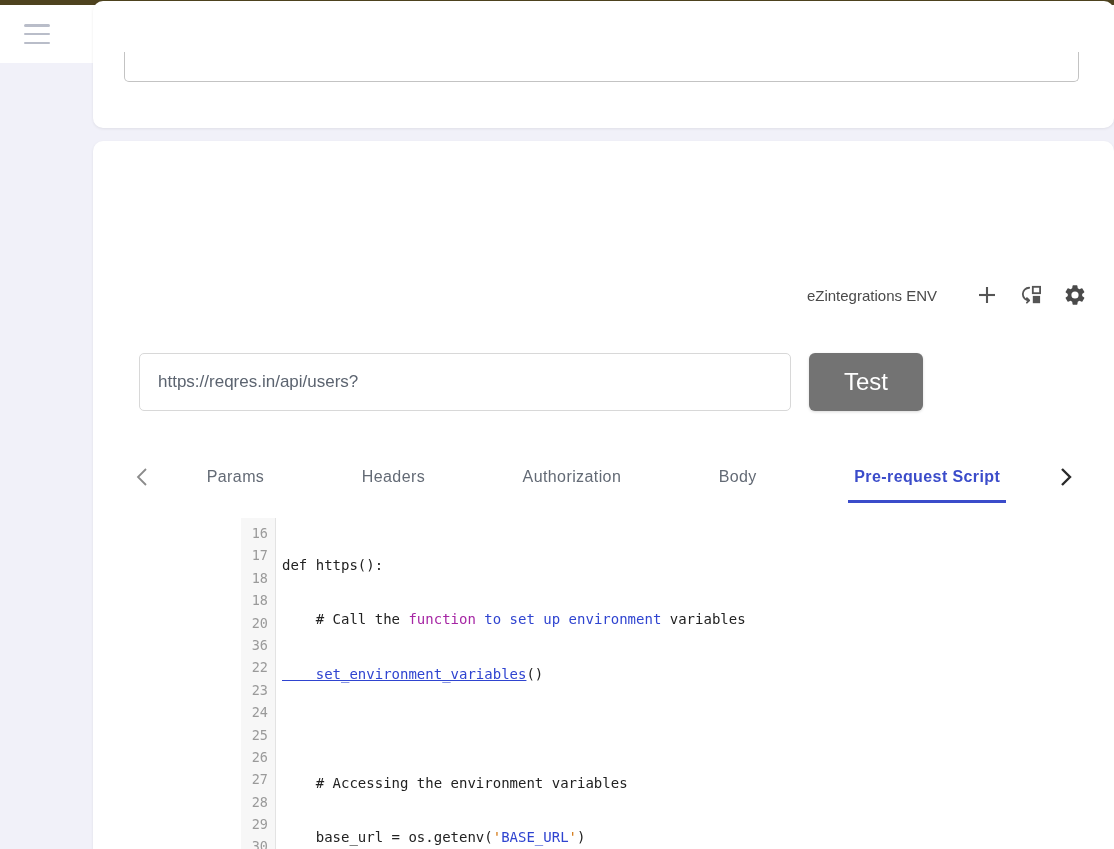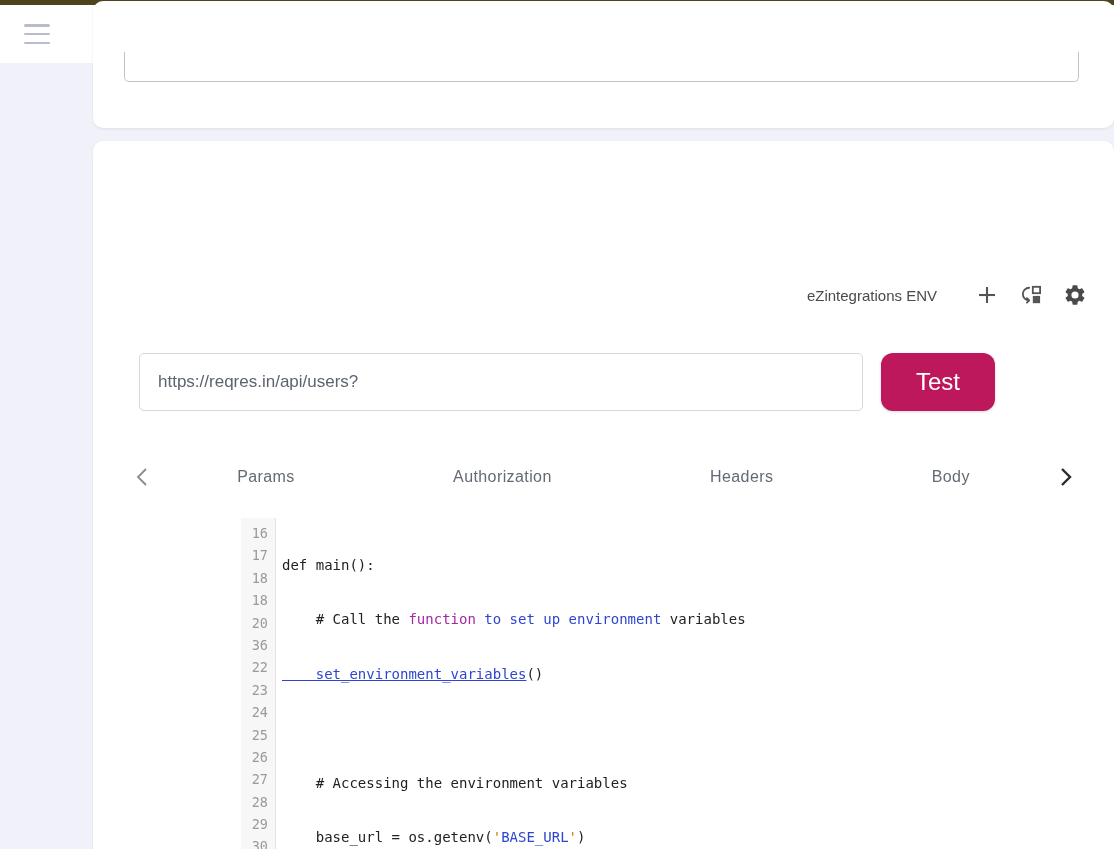--- a/index.html
+++ b/index.html
@@ -136,36 +136,36 @@
   .method-select .mval {
     font-size: 19px; color: #3c3c3c;
   }
   .caret {
     width: 0; height: 0;
     border-left: 6px solid transparent;
     border-right: 6px solid transparent;
     border-top: 7px solid #7a7a7a;
   }
   .url-input {
-    width: 724px; height: 58px;
+    width: 652px; height: 58px;
     margin-left: 13px;
     border: 1px solid #d8d8d8; border-radius: 5px;
     padding: 0 18px;
     font-family: "Liberation Sans", sans-serif;
     font-size: 17px;
     color: #5c6470;
     background: #fff;
     outline: none;
   }
   .url-input::placeholder { color: #5c6470; }
   .test-btn {
     width: 114px; height: 58px;
     margin-left: 18px;
-    background: #be185d;
-    border: none; border-radius: 12px;
+    background: #737373;
+    border: none; border-radius: 6px;
     color: #ffffff;
     font-family: "Liberation Sans", sans-serif;
     font-size: 24px;
     cursor: pointer;
     box-shadow: 0 1px 3px rgba(0,0,0,0.15);
   }
 
   
   .tabs-row {
     position: absolute; left: 33px; top: 310px;
@@ -329,23 +329,24 @@
       </div>
 
       <div class="tabs-row">
         <div class="tab-arrow">
           <svg width="13" height="20" viewBox="0 0 13 20">
             <polyline points="10,2 2,10 10,18" fill="none" stroke="#8b8b8b" stroke-width="1.8"></polyline>
           </svg>
         </div>
         <div class="tabs">
           <div class="tab">Params</div>
+          <div class="tab">Headers</div>
           <div class="tab">Authorization</div>
-          <div class="tab">Headers</div>
           <div class="tab">Body</div>
+          <div class="tab active">Pre-request Script</div>
         </div>
         <div class="tab-arrow">
           <svg width="13" height="20" viewBox="0 0 13 20">
             <polyline points="3,2 11,10 3,18" fill="none" stroke="#2a2a2a" stroke-width="2.4"></polyline>
           </svg>
         </div>
       </div>
 
       <div class="editor">
         <div class="gutter">
@@ -359,21 +360,21 @@
             <div>23</div>
             <div>24</div>
             <div>25</div>
             <div>26</div>
             <div>27</div>
             <div>28</div>
             <div>29</div>
             <div>30</div>
           </div>
         <div class="code">
-          <div><span>def main():</span></div>
+          <div><span>def https():</span></div>
           <div><span class="tok-cm">    # Call the </span><span class="tok-kw">function</span><span class="tok-cmb"> to set up environment</span><span class="tok-cm"> variables</span></div>
           <div><span class="tok-fn">    set_environment_variables</span><span>()</span></div>
           <div>&nbsp;</div>
           <div><span class="tok-cm">    # Accessing the environment variables</span></div>
           <div><span>    base_url = os.getenv(</span><span class="tok-q">'</span><span class="tok-str">BASE_URL</span><span class="tok-q">'</span><span>)</span></div>
           
           
           
           
           

